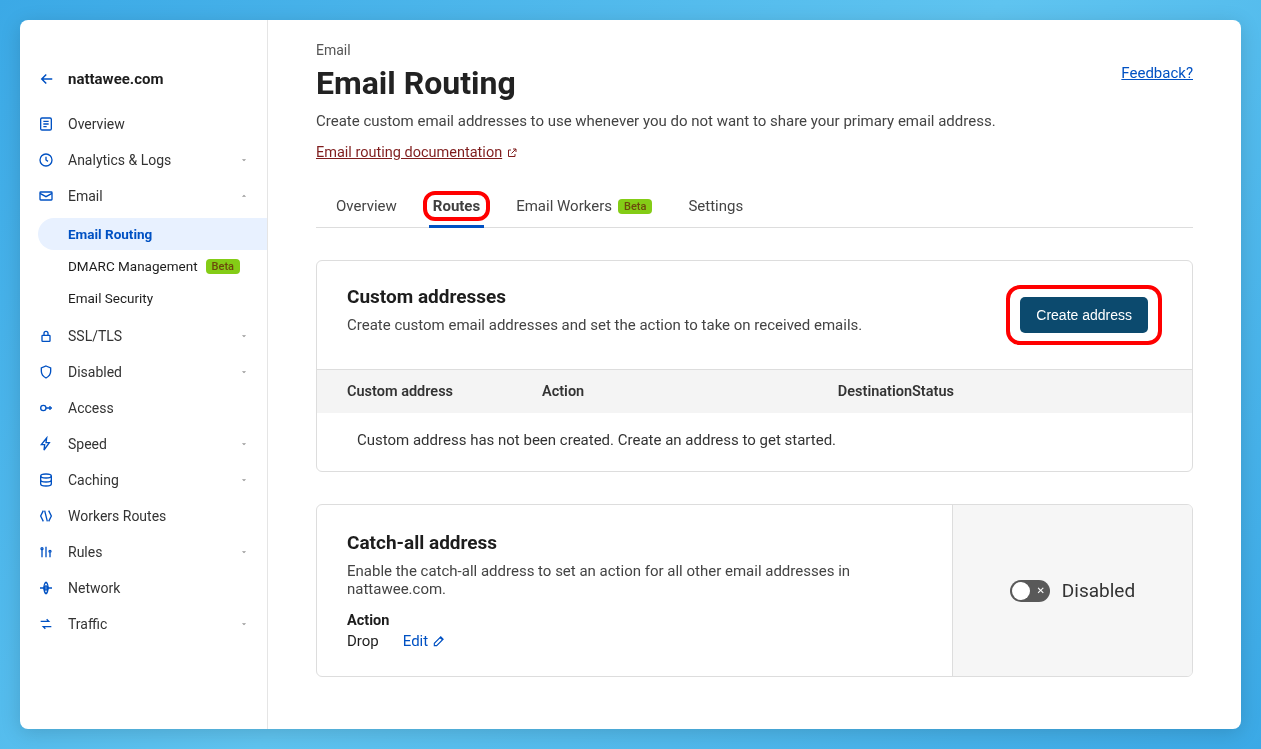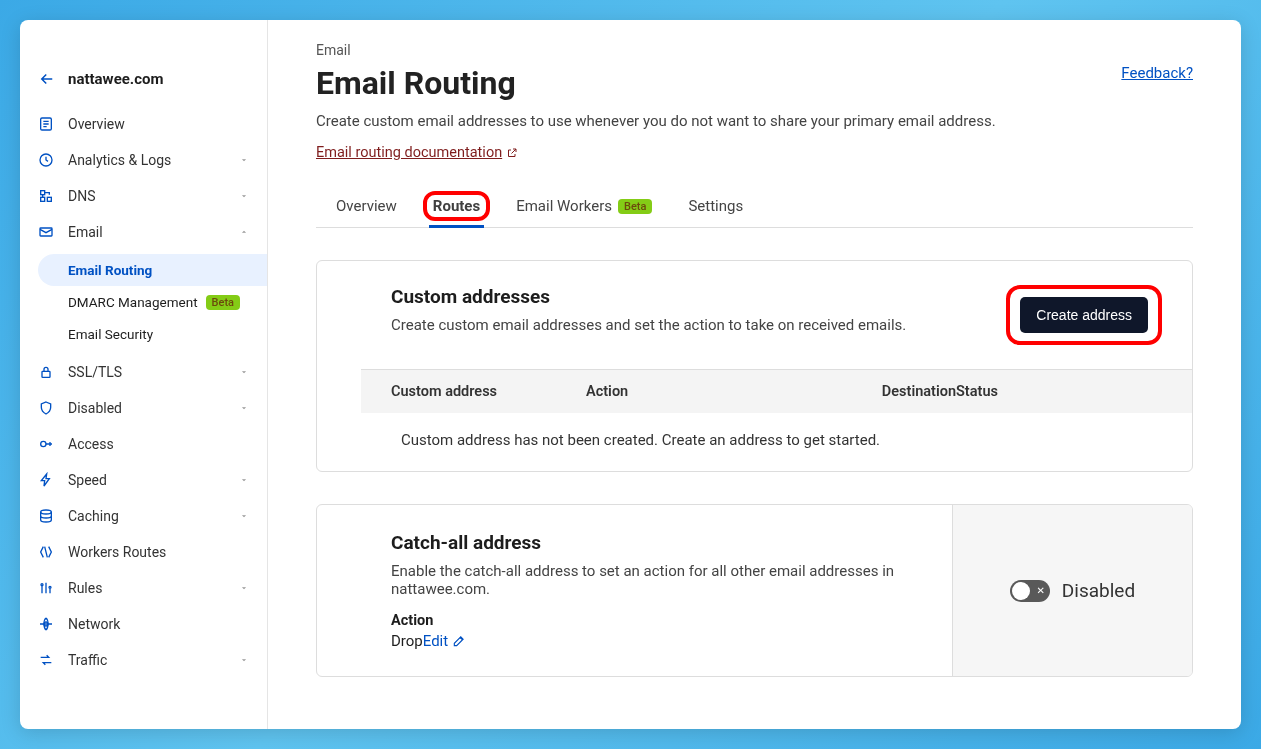--- a/index.html
+++ b/index.html
@@ -172,39 +172,38 @@
 .red-highlight-btn {
   border: 4px solid #ff0000;
   border-radius: 14px;
   padding: 8px 10px;
 }
 .card {
   border: 1px solid #ddd;
   border-radius: 6px;
   margin-top: 32px;
   overflow: hidden;
-  padding-left: 44px;
 }
 .card-header {
   padding: 24px 30px;
   display: flex;
   justify-content: space-between;
   align-items: flex-start;
 }
 .card-title {
   font-size: 19px;
   font-weight: 700;
   margin-bottom: 8px;
 }
 .card-desc {
   font-size: 15px;
   color: #444;
 }
 .btn-primary {
-  background: #0f172a;
+  background: #0c4a6e;
   color: #fff;
   border: none;
   padding: 10px 16px;
   font-size: 14px;
   border-radius: 5px;
   cursor: pointer;
 }
 .table-head {
   display: flex;
   background: #f4f4f4;
@@ -241,21 +240,21 @@
 }
 .sub-label {
   font-weight: 700;
   font-size: 14.5px;
   margin-top: 14px;
   margin-bottom: 3px;
 }
 .action-row {
   display: flex;
   align-items: center;
-  gap: 0;
+  gap: 24px;
   font-size: 15px;
 }
 .edit-link {
   color: #0051c3;
   display: inline-flex;
   align-items: center;
   gap: 4px;
   cursor: pointer;
 }
 .toggle {
@@ -315,36 +314,20 @@
         <span class="nav-label">Overview</span>
       </li>
       <li class="nav-item">
         <span class="nav-icon">
             <svg width="16" height="16" viewBox="0 0 24 24" fill="none" stroke="currentColor" stroke-width="2">
               <circle cx="12" cy="12" r="9"></circle>
               <path d="M12 7v5l3 2"></path>
             </svg>
           </span>
         <span class="nav-label">Analytics &amp; Logs</span>
-        <span class="nav-chevron">
-            <svg width="10" height="10" viewBox="0 0 24 24" fill="currentColor">
-              <path d="M7 10l5 5 5-5z"></path>
-            </svg>
-          </span>
-      </li>
-      <li class="nav-item">
-        <span class="nav-icon">
-            <svg width="16" height="16" viewBox="0 0 24 24" fill="none" stroke="currentColor" stroke-width="2">
-              <rect x="4" y="4" width="6" height="6"></rect>
-              <rect x="14" y="14" width="6" height="6"></rect>
-              <rect x="4" y="14" width="6" height="6"></rect>
-              <path d="M7 10v4M17 10V7h-7"></path>
-            </svg>
-          </span>
-        <span class="nav-label">DNS</span>
         <span class="nav-chevron">
             <svg width="10" height="10" viewBox="0 0 24 24" fill="currentColor">
               <path d="M7 10l5 5 5-5z"></path>
             </svg>
           </span>
       </li>
       <li class="nav-item">
         <span class="nav-icon">
             <svg width="16" height="16" viewBox="0 0 24 24" fill="none" stroke="currentColor" stroke-width="2">
               <rect x="3" y="6" width="18" height="12" rx="1"></rect>

